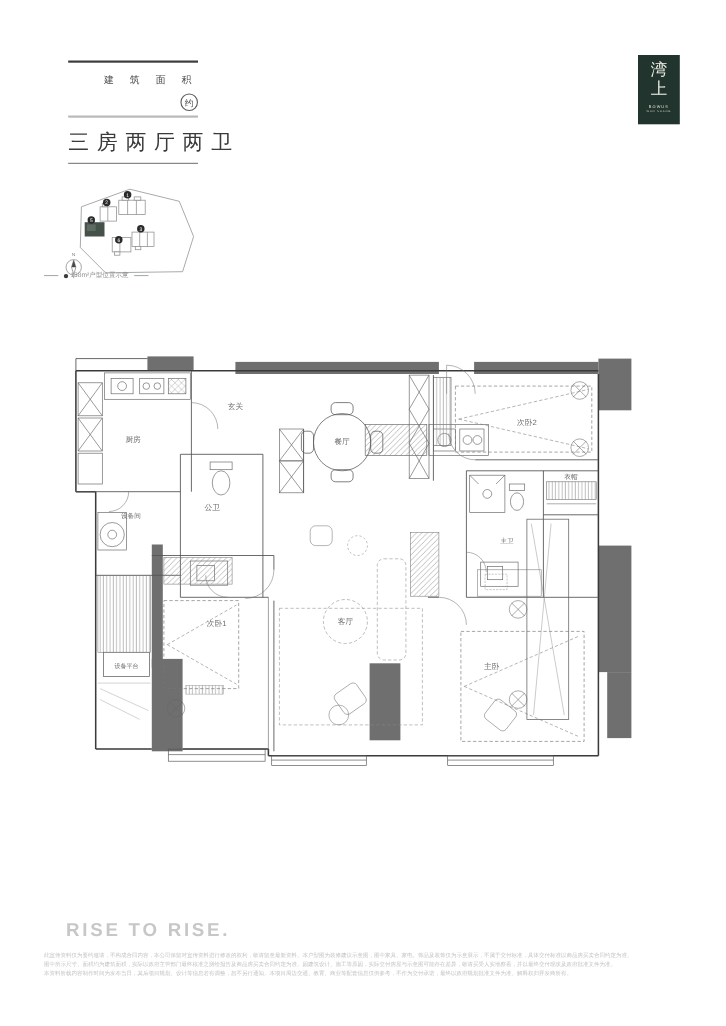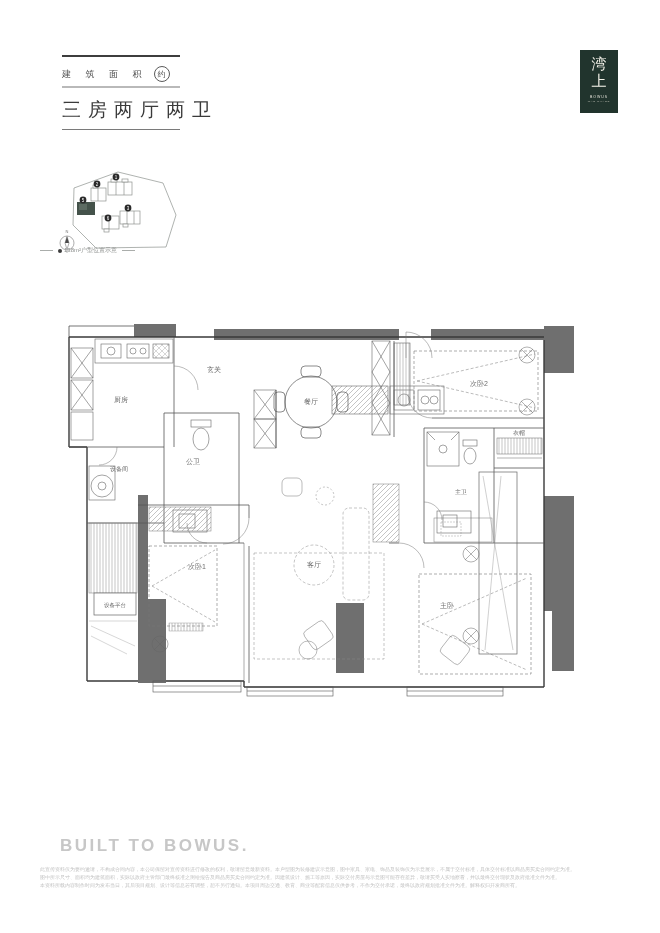--- a/index.html
+++ b/index.html
@@ -5,21 +5,21 @@
   html,body{margin:0;padding:0;}
   body{
     width:660px;height:933px;position:relative;background:#ffffff;
     font-family:"Liberation Sans", sans-serif;color:#333;overflow:hidden;
   }
   
   .spec{position:absolute;left:62px;top:55px;width:118px;}
   .rule-dark{height:2px;background:#3d3d3d;}
   .rule-mid{height:2px;background:#b9b9b9;margin-top:4px;}
   .rule-bot{height:1px;background:#7a7a7a;margin-top:6px;}
-  .area-label{display:flex;align-items:center;gap:6px;margin-top:9px;}
+  .area-label{display:flex;align-items:flex-end;gap:6px;margin-top:9px;flex-direction:column;}
   .area-label .txt{font-size:9px;letter-spacing:6px;color:#4a4a4a;white-space:nowrap;}
   .approx-circle{
     width:14px;height:14px;border:1px solid #5a5a5a;border-radius:50%;
     font-size:8px;color:#4a4a4a;display:flex;align-items:center;justify-content:center;flex:0 0 auto;
   }
   .area-value{font-size:40px;font-weight:bold;color:#2d332e;letter-spacing:0px;line-height:1;margin-top:4px;}
   .area-value sup{font-size:16px;vertical-align:18px;margin-left:1px;}
   .layout-text{font-size:19px;letter-spacing:7px;color:#3a3a3a;margin-top:9px;white-space:nowrap;}
   
   .logo{
@@ -343,18 +343,18 @@
     <text x="422" y="80">次卧2</text>
     <text x="462" y="129" font-size="6">衣帽</text>
     <text x="404" y="188" font-size="6">主卫</text>
     <text x="140" y="263">次卧1</text>
     <text x="257" y="261">客厅</text>
     <text x="390" y="302">主卧</text>
     <text x="58" y="301" font-size="5.5">设备平台</text>
   </g>
 </svg>
 
-<div class="slogan">BUILT TO BOWUS.</div>
+<div class="slogan">RISE TO RISE.</div>
 <div class="disclaimer">
   <p>此宣传资料仅为要约邀请，不构成合同内容，本公司保留对宣传资料进行修改的权利，敬请留意最新资料。本户型图为装修建议示意图，图中家具、家电、饰品及装饰仅为示意展示，不属于交付标准，具体交付标准以商品房买卖合同约定为准。</p>
   <p>图中所示尺寸、面积均为建筑面积，实际以政府主管部门最终核准之测绘报告及商品房买卖合同约定为准。因建筑设计、施工等原因，实际交付房屋与示意图可能存在差异，敬请买受人实地察看，并以最终交付现状及政府批准文件为准。</p>
   <p>本资料所载内容制作时间为发布当日，其后项目规划、设计等信息若有调整，恕不另行通知。本项目周边交通、教育、商业等配套信息仅供参考，不作为交付承诺，最终以政府规划批准文件为准。解释权归开发商所有。</p>
 </div>
 
 </body></html>

